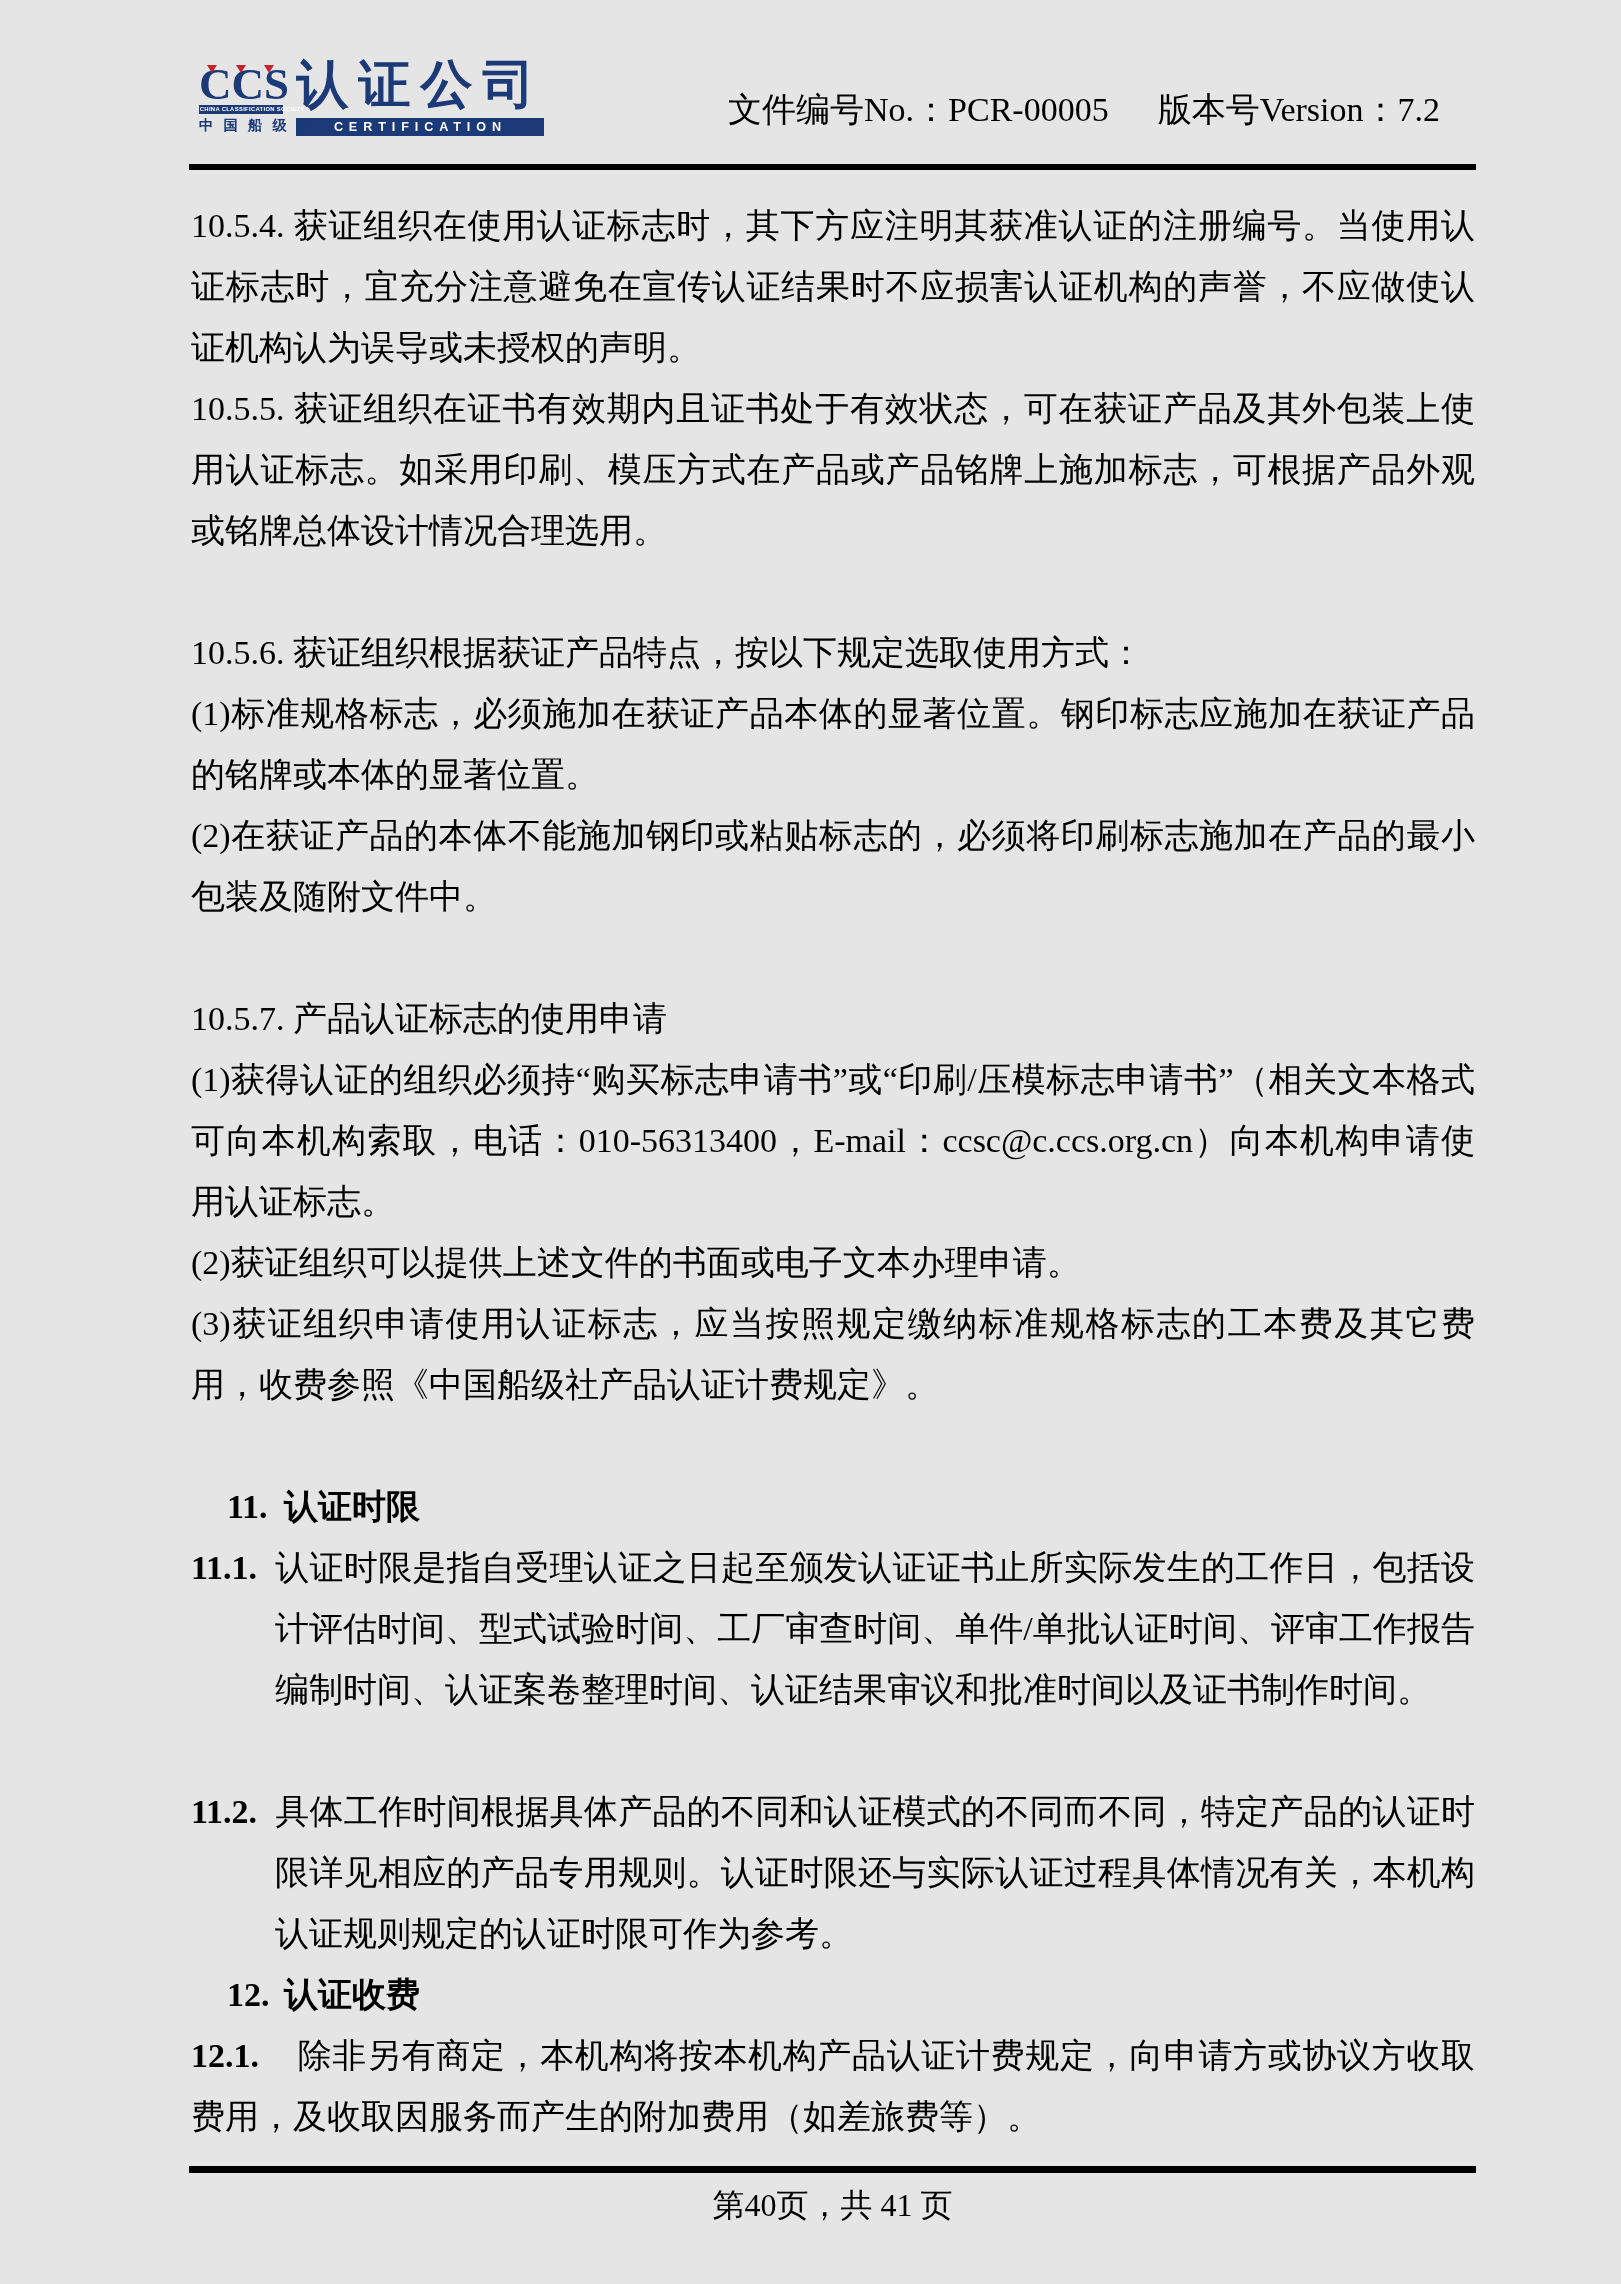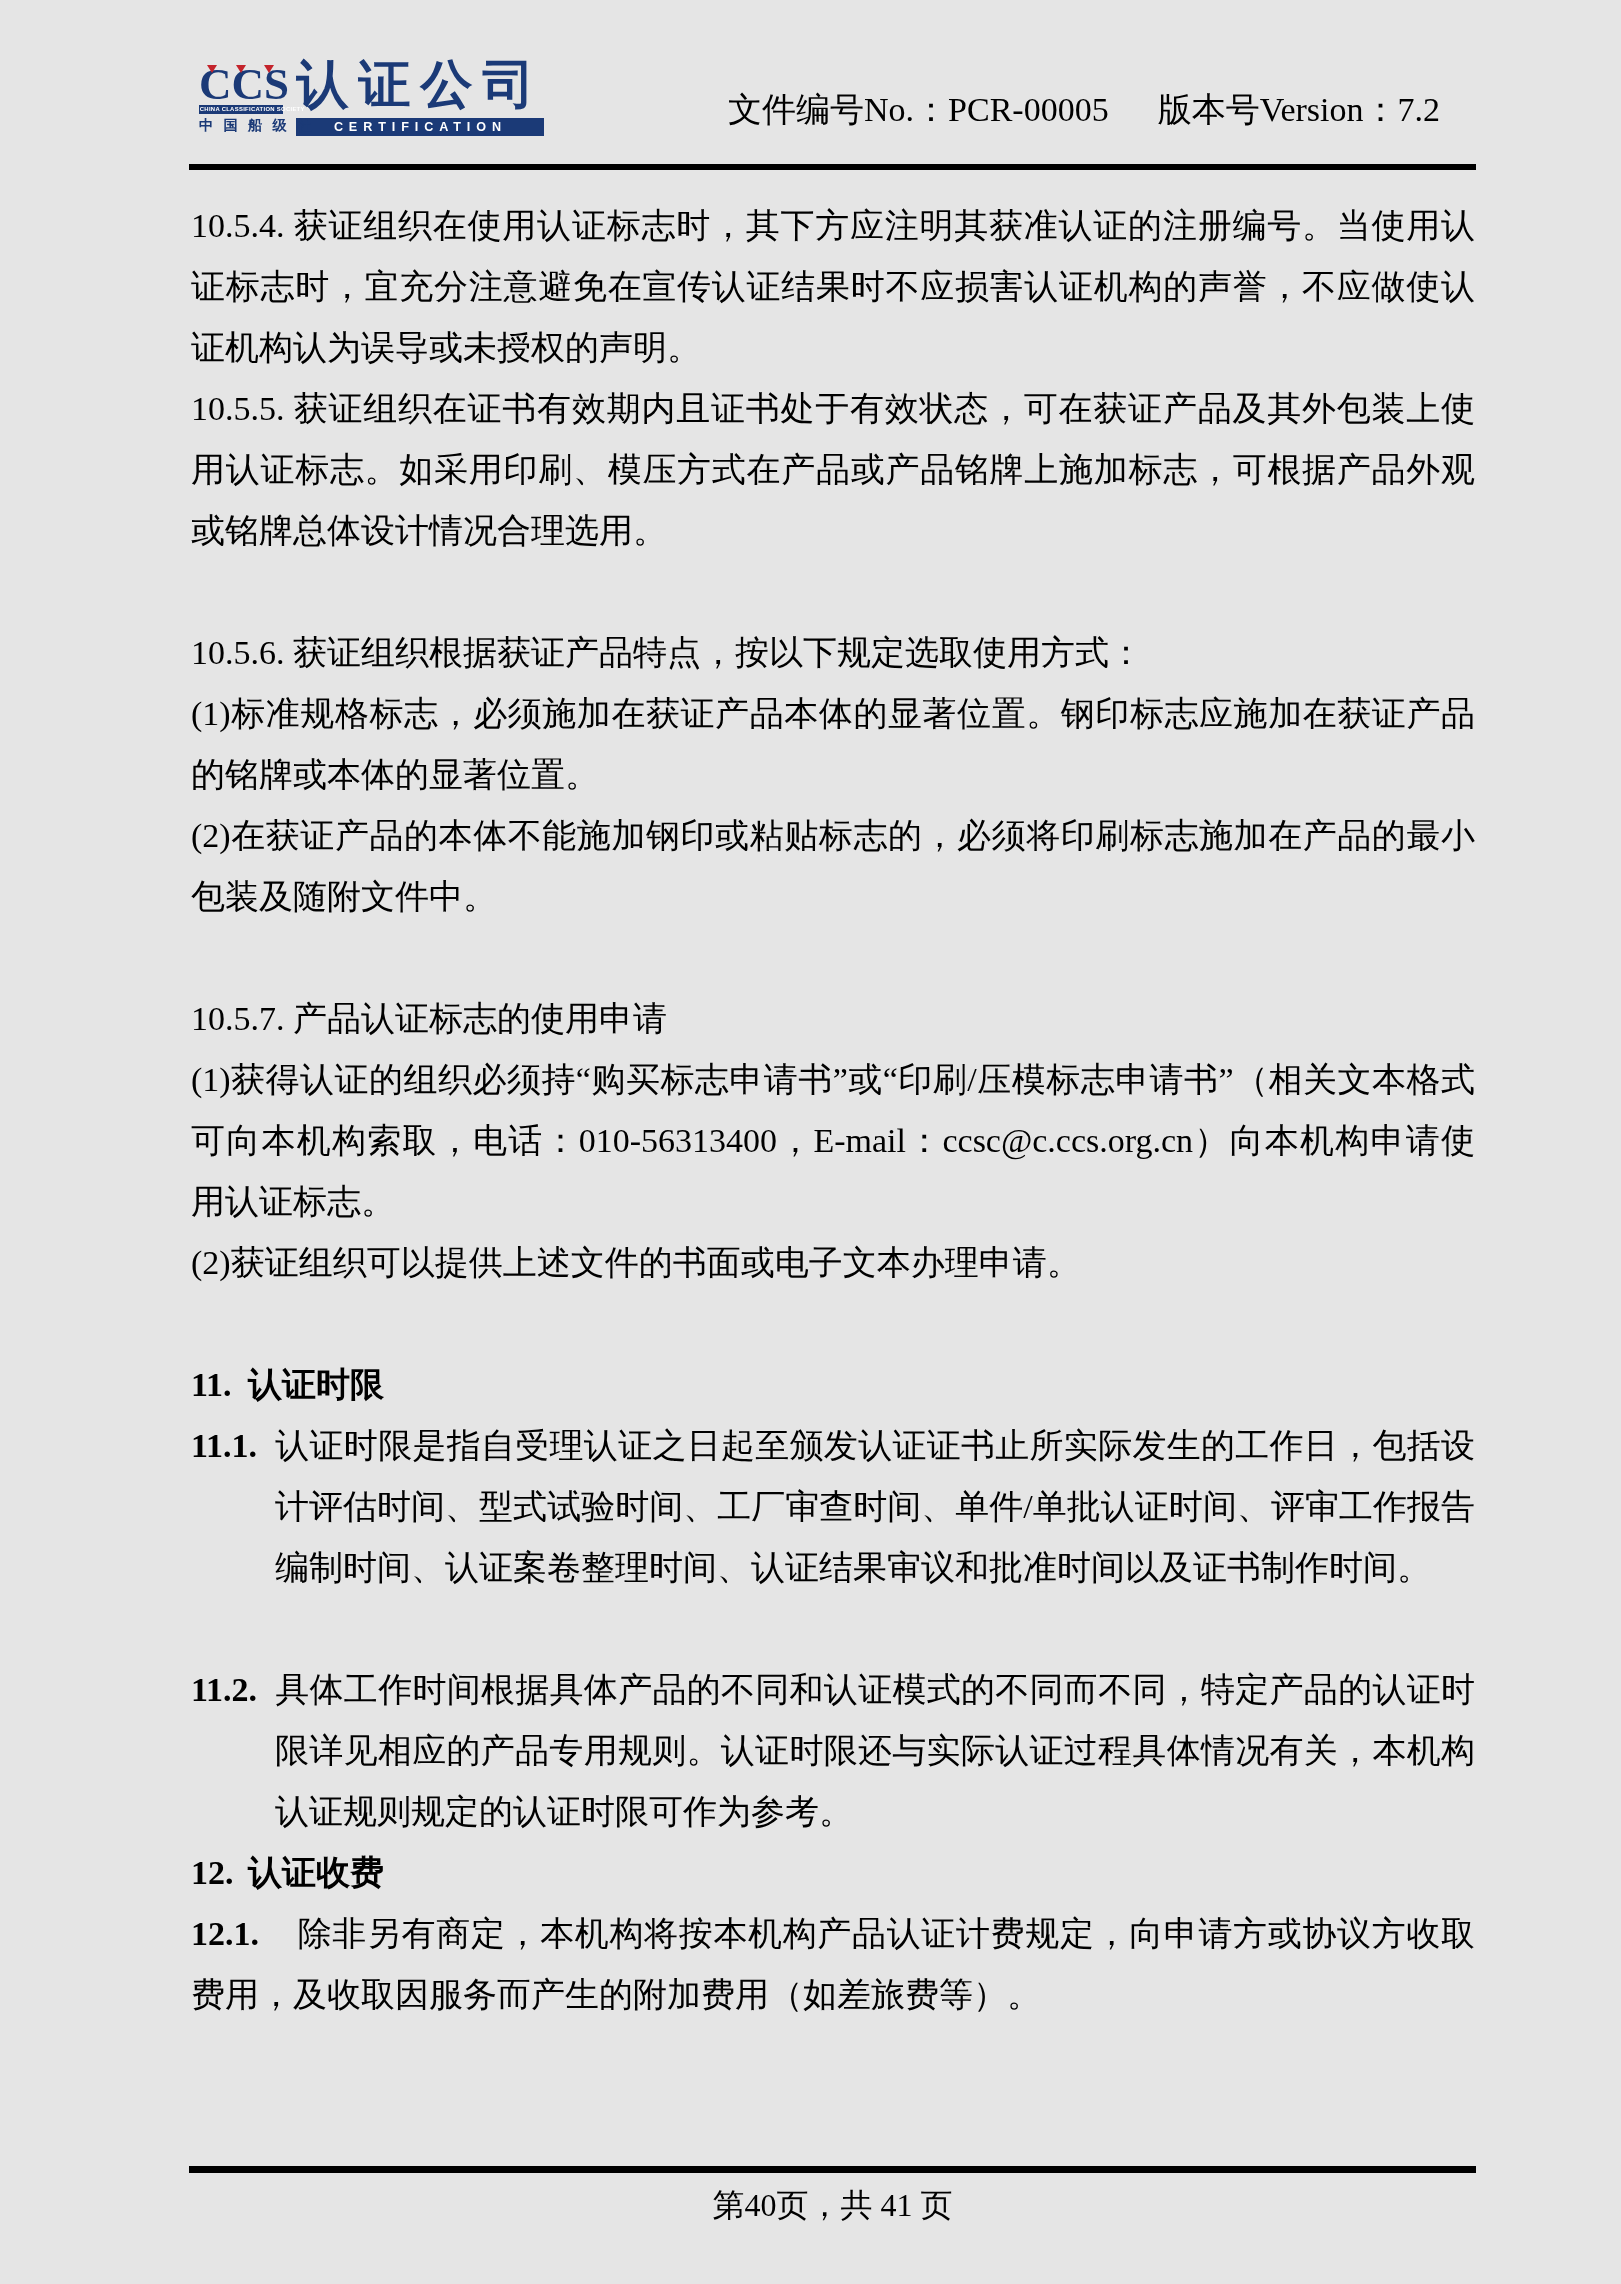--- a/index.html
+++ b/index.html
@@ -54,21 +54,21 @@
   
   .doc-body{
     position:absolute;left:191px;top:195px;width:1284px;
     font-size:34px;line-height:61px;
     text-align:justify;text-justify:inter-ideograph;
   }
   .blank-line{height:61px;}
   .para{margin:0;}
   .para .num{font-weight:bold;}
   .heading .ptext{font-weight:bold;}
-  .heading .num{display:inline-block;width:57px;}
+  .heading .num{display:inline-block;width:57px;margin-left:36px;}
   .hang{padding-left:84px;text-indent:-84px;}
   .hang .num{display:inline-block;width:84px;text-indent:0;}
   .numpara .num{display:inline-block;width:106px;}
 
   
   .rule-bottom{position:absolute;left:189px;top:2166px;width:1287px;height:6.7px;background:#000;}
   .page-num{position:absolute;left:189px;top:2184px;width:1287px;text-align:center;font-size:32px;}
 </style>
 </head>
 <body>
@@ -100,20 +100,21 @@
       <div class="para"><span class="ptext">10.5.4. 获证组织在使用认证标志时，其下方应注明其获准认证的注册编号。当使用认证标志时，宜充分注意避免在宣传认证结果时不应损害认证机构的声誉，不应做使认证机构认为误导或未授权的声明。</span></div>
       <div class="para"><span class="ptext">10.5.5. 获证组织在证书有效期内且证书处于有效状态，可在获证产品及其外包装上使用认证标志。如采用印刷、模压方式在产品或产品铭牌上施加标志，可根据产品外观或铭牌总体设计情况合理选用。</span></div>
       <div class="blank-line"></div>
       <div class="para"><span class="ptext">10.5.6. 获证组织根据获证产品特点，按以下规定选取使用方式：</span></div>
       <div class="para"><span class="ptext">(1)标准规格标志，必须施加在获证产品本体的显著位置。钢印标志应施加在获证产品的铭牌或本体的显著位置。</span></div>
       <div class="para"><span class="ptext">(2)在获证产品的本体不能施加钢印或粘贴标志的，必须将印刷标志施加在产品的最小包装及随附文件中。</span></div>
       <div class="blank-line"></div>
       <div class="para"><span class="ptext">10.5.7. 产品认证标志的使用申请</span></div>
       <div class="para"><span class="ptext">(1)获得认证的组织必须持“购买标志申请书”或“印刷/压模标志申请书”（相关文本格式可向本机构索取，电话：010-56313400，E-mail：ccsc@c.ccs.org.cn）向本机构申请使用认证标志。</span></div>
       <div class="para"><span class="ptext">(2)获证组织可以提供上述文件的书面或电子文本办理申请。</span></div>
+      <div class="para"><span class="ptext">(3)获证组织申请使用认证标志，应当按照规定缴纳标准规格标志的工本费及其它费用，收费参照《中国船级社产品认证计费规定》。</span></div>
       <div class="blank-line"></div>
       <div class="para heading"><span class="num">11.</span><span class="ptext">认证时限</span></div>
       <div class="para hang"><span class="num">11.1.</span><span class="ptext">认证时限是指自受理认证之日起至颁发认证证书止所实际发生的工作日，包括设计评估时间、型式试验时间、工厂审查时间、单件/单批认证时间、评审工作报告编制时间、认证案卷整理时间、认证结果审议和批准时间以及证书制作时间。</span></div>
       <div class="blank-line"></div>
       <div class="para hang"><span class="num">11.2.</span><span class="ptext">具体工作时间根据具体产品的不同和认证模式的不同而不同，特定产品的认证时限详见相应的产品专用规则。认证时限还与实际认证过程具体情况有关，本机构认证规则规定的认证时限可作为参考。</span></div>
       <div class="para heading"><span class="num">12.</span><span class="ptext">认证收费</span></div>
       <div class="para numpara"><span class="num">12.1.</span><span class="ptext">除非另有商定，本机构将按本机构产品认证计费规定，向申请方或协议方收取费用，及收取因服务而产生的附加费用（如差旅费等）。</span></div>
     </main>
 
   <div class="rule-bottom"></div>

